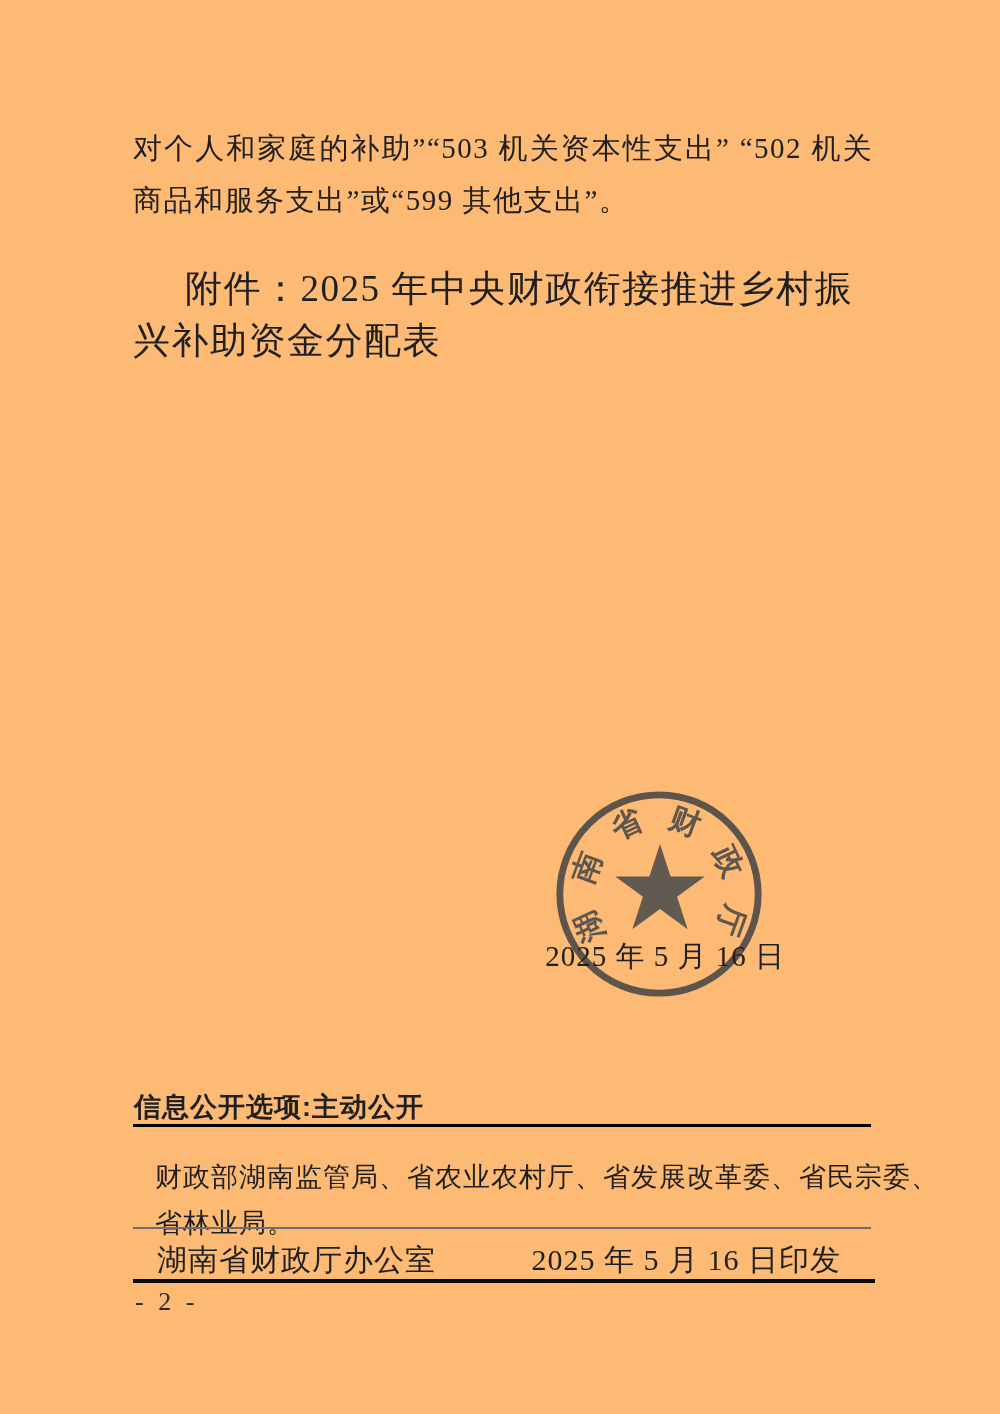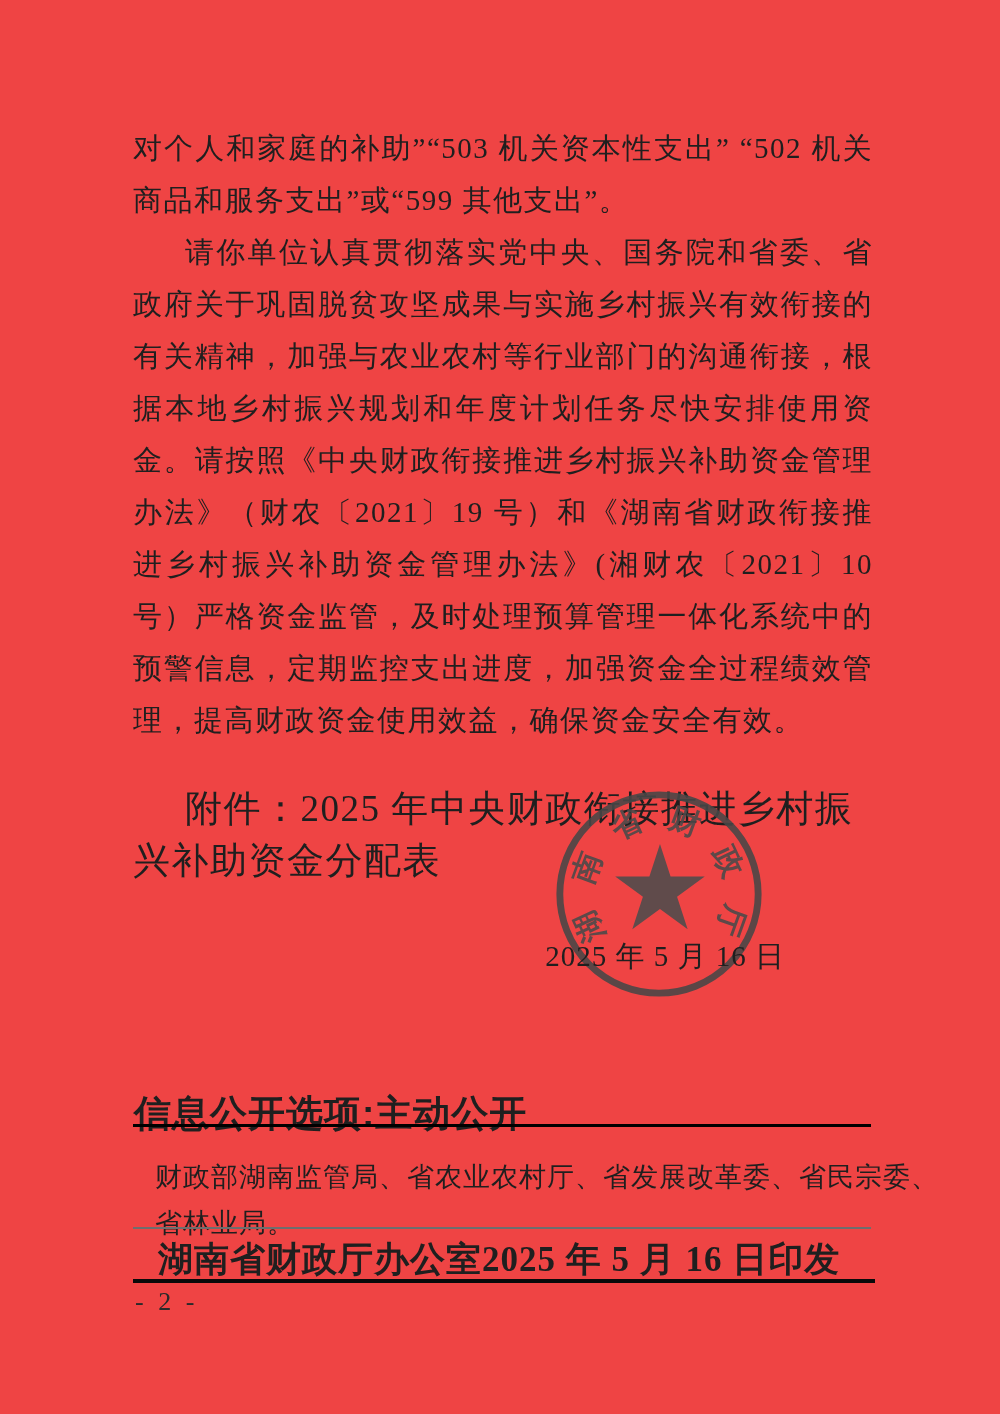--- a/index.html
+++ b/index.html
@@ -2,21 +2,21 @@
 <html lang="zh"><head>
 <meta charset="utf-8">
 <style>
   * { margin: 0; padding: 0; box-sizing: border-box; }
   html, body { background: #e8e8e8; }
   .page {
     position: relative;
     width: 1000px;
     height: 1414px;
     margin: 0 auto;
-    background: #ef4444;
+    background: #fdba74;
     font-family: "Liberation Serif", "DejaVu Serif", serif;
     color: #1f1f1f;
     overflow: hidden;
   }
 
   
   .body-text {
     position: absolute;
     left: 133px;
     top: 122px;
@@ -73,21 +73,21 @@
     letter-spacing: 1px;
   }
 
   
   .disclosure {
     position: absolute;
     left: 134px;
     top: 1089px;
     font-family: "Liberation Sans", "DejaVu Sans", sans-serif;
     font-weight: 700;
-    font-size: 37px;
+    font-size: 27px;
     letter-spacing: 1px;
   }
   .rule { position: absolute; left: 133px; width: 738px; }
   .rule-1 { top: 1124px; height: 3px; background: #000; }
   .rule-2 { top: 1227px; height: 2px; background: #6e6e6e; }
   .rule-3 { top: 1279px; height: 4px; background: #0a0a0a; width: 742px; }
 
   .cc-block {
     position: absolute;
     left: 155px;
@@ -101,46 +101,44 @@
   .cc-label { flex: 0 0 70px; }
   .cc-text { flex: 1; }
   .cc-text div { white-space: nowrap; }
 
   .office-row {
     position: absolute;
     left: 133px;
     top: 1243px;
     width: 738px;
     display: flex;
-    justify-content: center;
+    justify-content: space-between;
     align-items: baseline;
     padding: 0 30px 0 24px;
-    font-size: 35px;
+    font-size: 30px;
     line-height: 34px;
     letter-spacing: 1px;
-    font-weight: bold;
   }
 
   .page-number {
     position: absolute;
     left: 135px;
     top: 1287px;
     font-size: 26px;
     letter-spacing: 4px;
     color: #2a2a2a;
   }
 </style>
 </head>
 <body>
 
 <div class="page">
 
   <div class="body-text">
     <p>对个人和家庭的补助”“503 机关资本性支出” “502 机关商品和服务支出”或“599 其他支出”。</p>
-    <p class="indent">请你单位认真贯彻落实党中央、国务院和省委、省政府关于巩固脱贫攻坚成果与实施乡村振兴有效衔接的有关精神，加强与农业农村等行业部门的沟通衔接，根据本地乡村振兴规划和年度计划任务尽快安排使用资金。请按照《中央财政衔接推进乡村振兴补助资金管理办法》（财农〔2021〕19 号）和《湖南省财政衔接推进乡村振兴补助资金管理办法》(湘财农〔2021〕10 号）严格资金监管，及时处理预算管理一体化系统中的预警信息，定期监控支出进度，加强资金全过程绩效管理，提高财政资金使用效益，确保资金安全有效。</p>
     <div class="attachment-line">附件：2025 年中央财政衔接推进乡村振兴补助资金分配表</div>
   </div>
 
   <svg class="seal" viewBox="0 0 220 220">
     <circle cx="110" cy="110" r="101" fill="none" stroke="#474747" stroke-width="7"></circle>
     <polygon fill="#4d4d4d" points="111,59 121.8,92.2 156.6,92.2 128.4,112.7 139.2,145.8 111,125.3 82.8,145.8 93.6,112.7 65.4,92.2 100.2,92.2"></polygon>
     <g fill="#4a4a4a" text-anchor="middle">
       <text x="42" y="141.7" transform="rotate(-115 42 141.7)" dominant-baseline="middle">湖</text>
       <text x="39.5" y="84.3" transform="rotate(-70 39.5 84.3)" dominant-baseline="middle">南</text>
       <text x="78.3" y="42" transform="rotate(-25 78.3 42)" dominant-baseline="middle">省</text>

